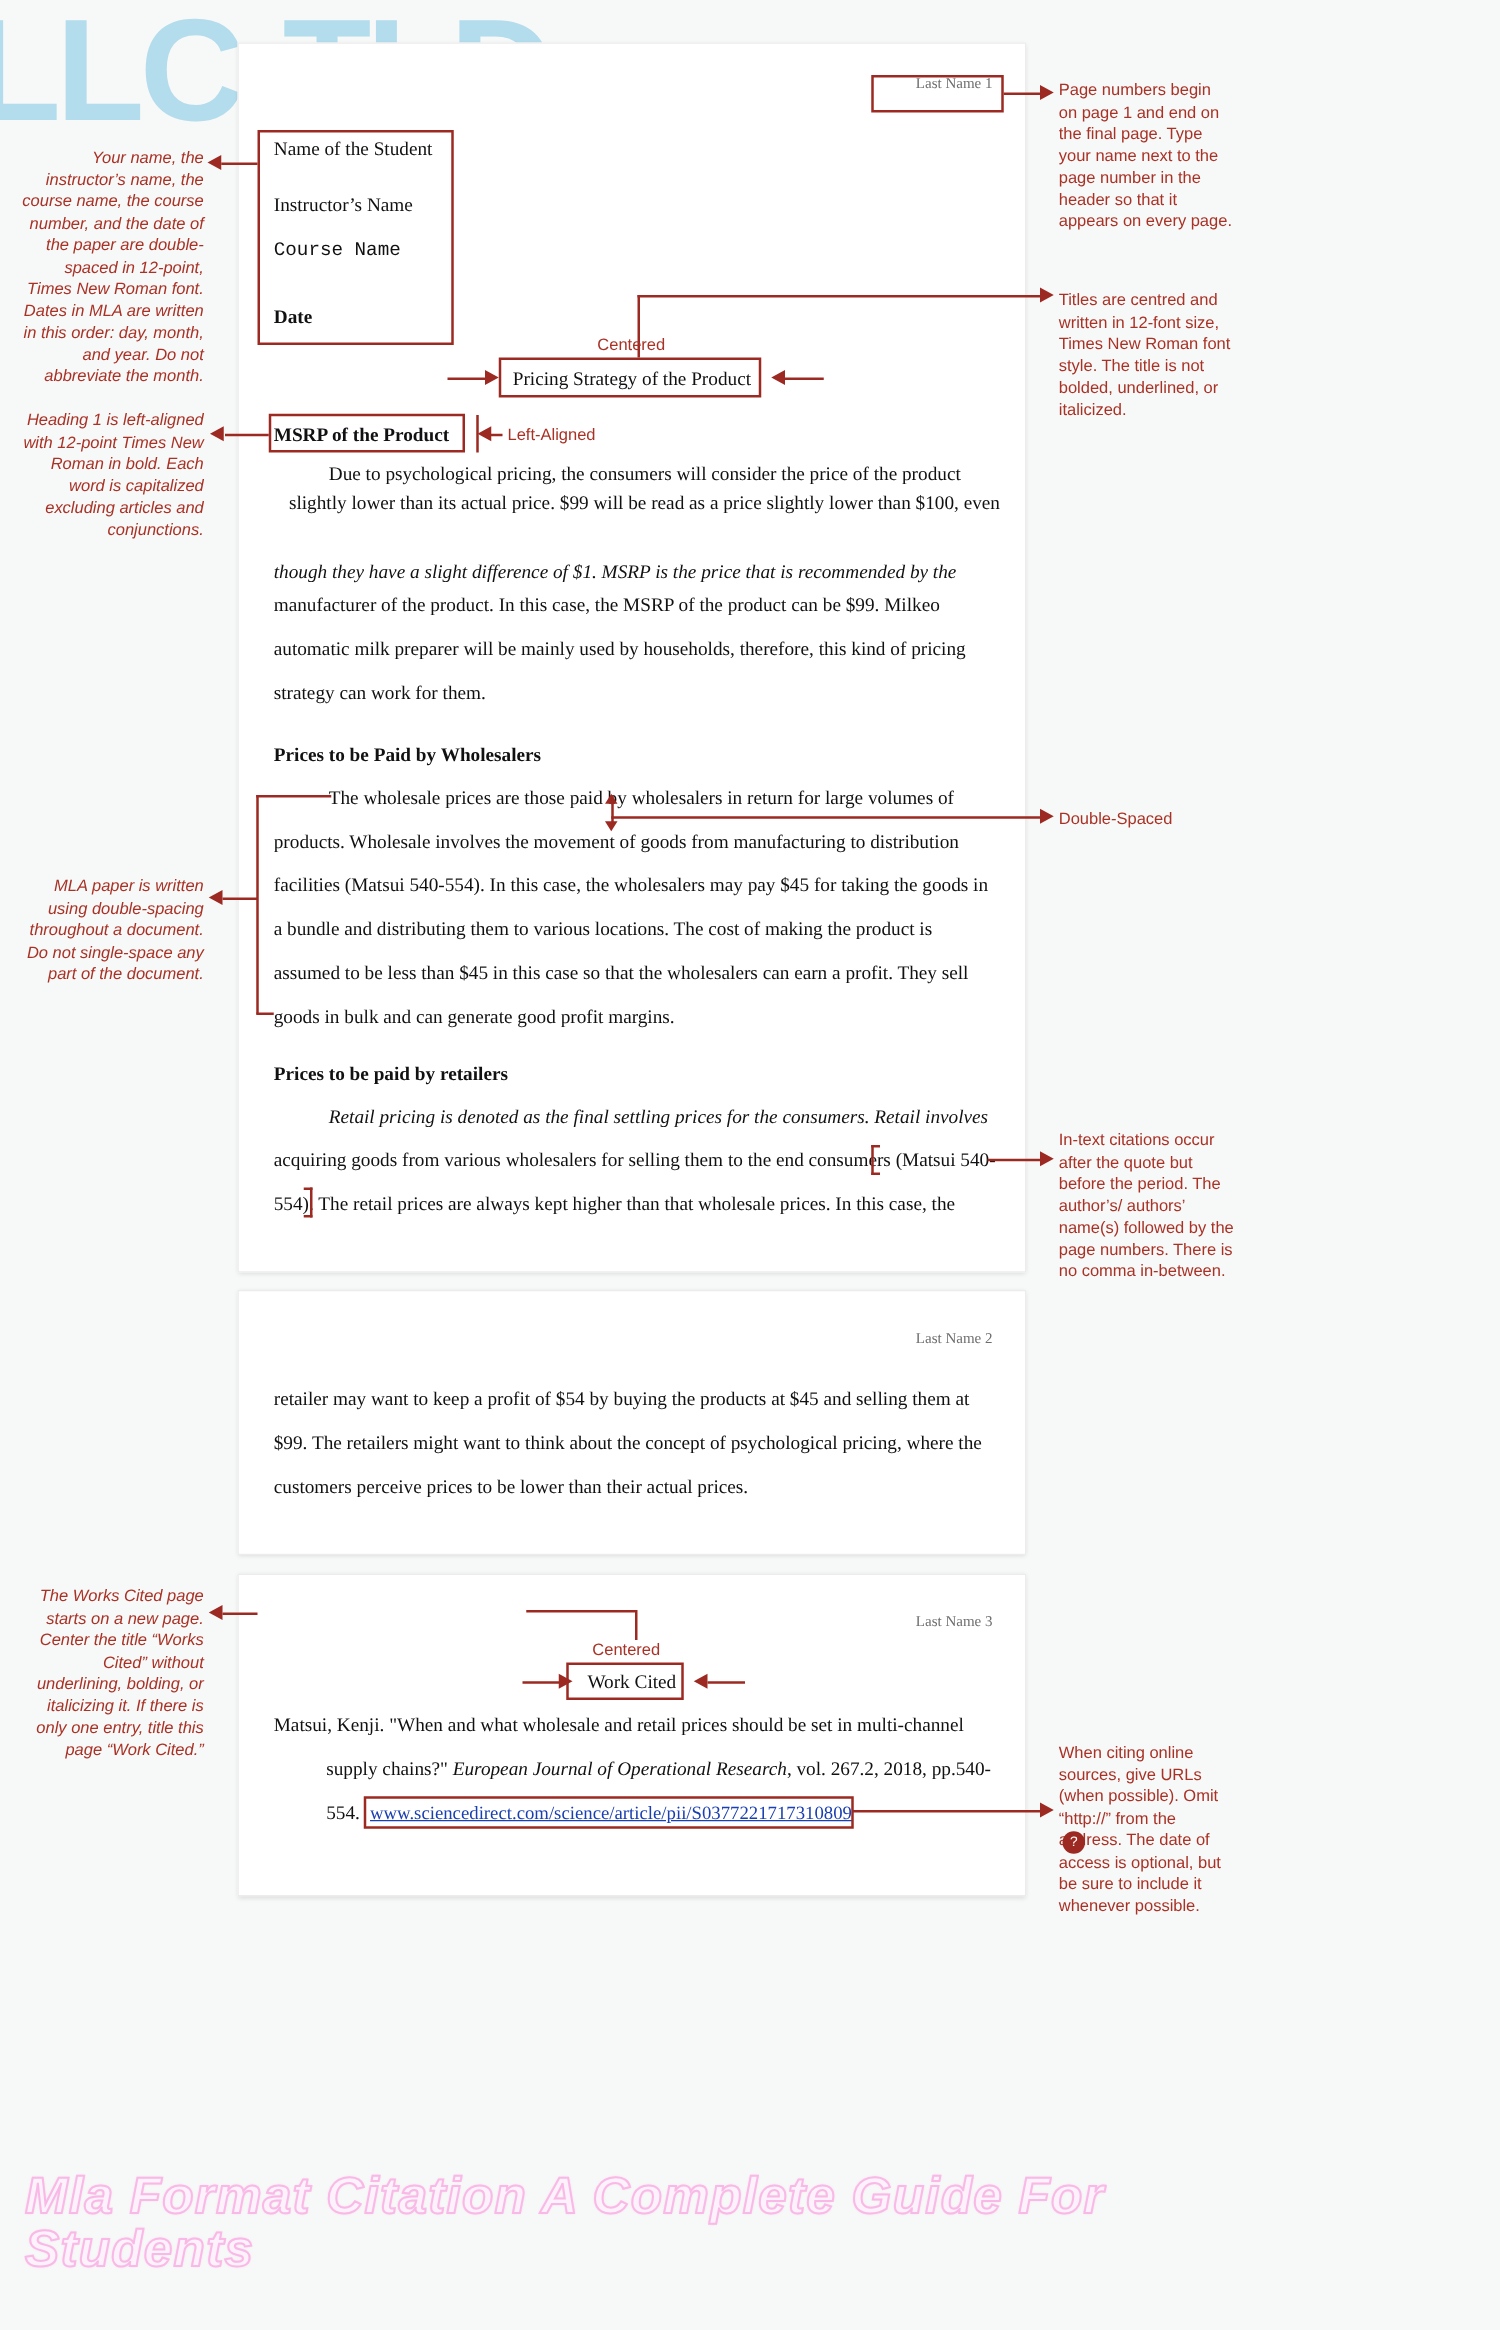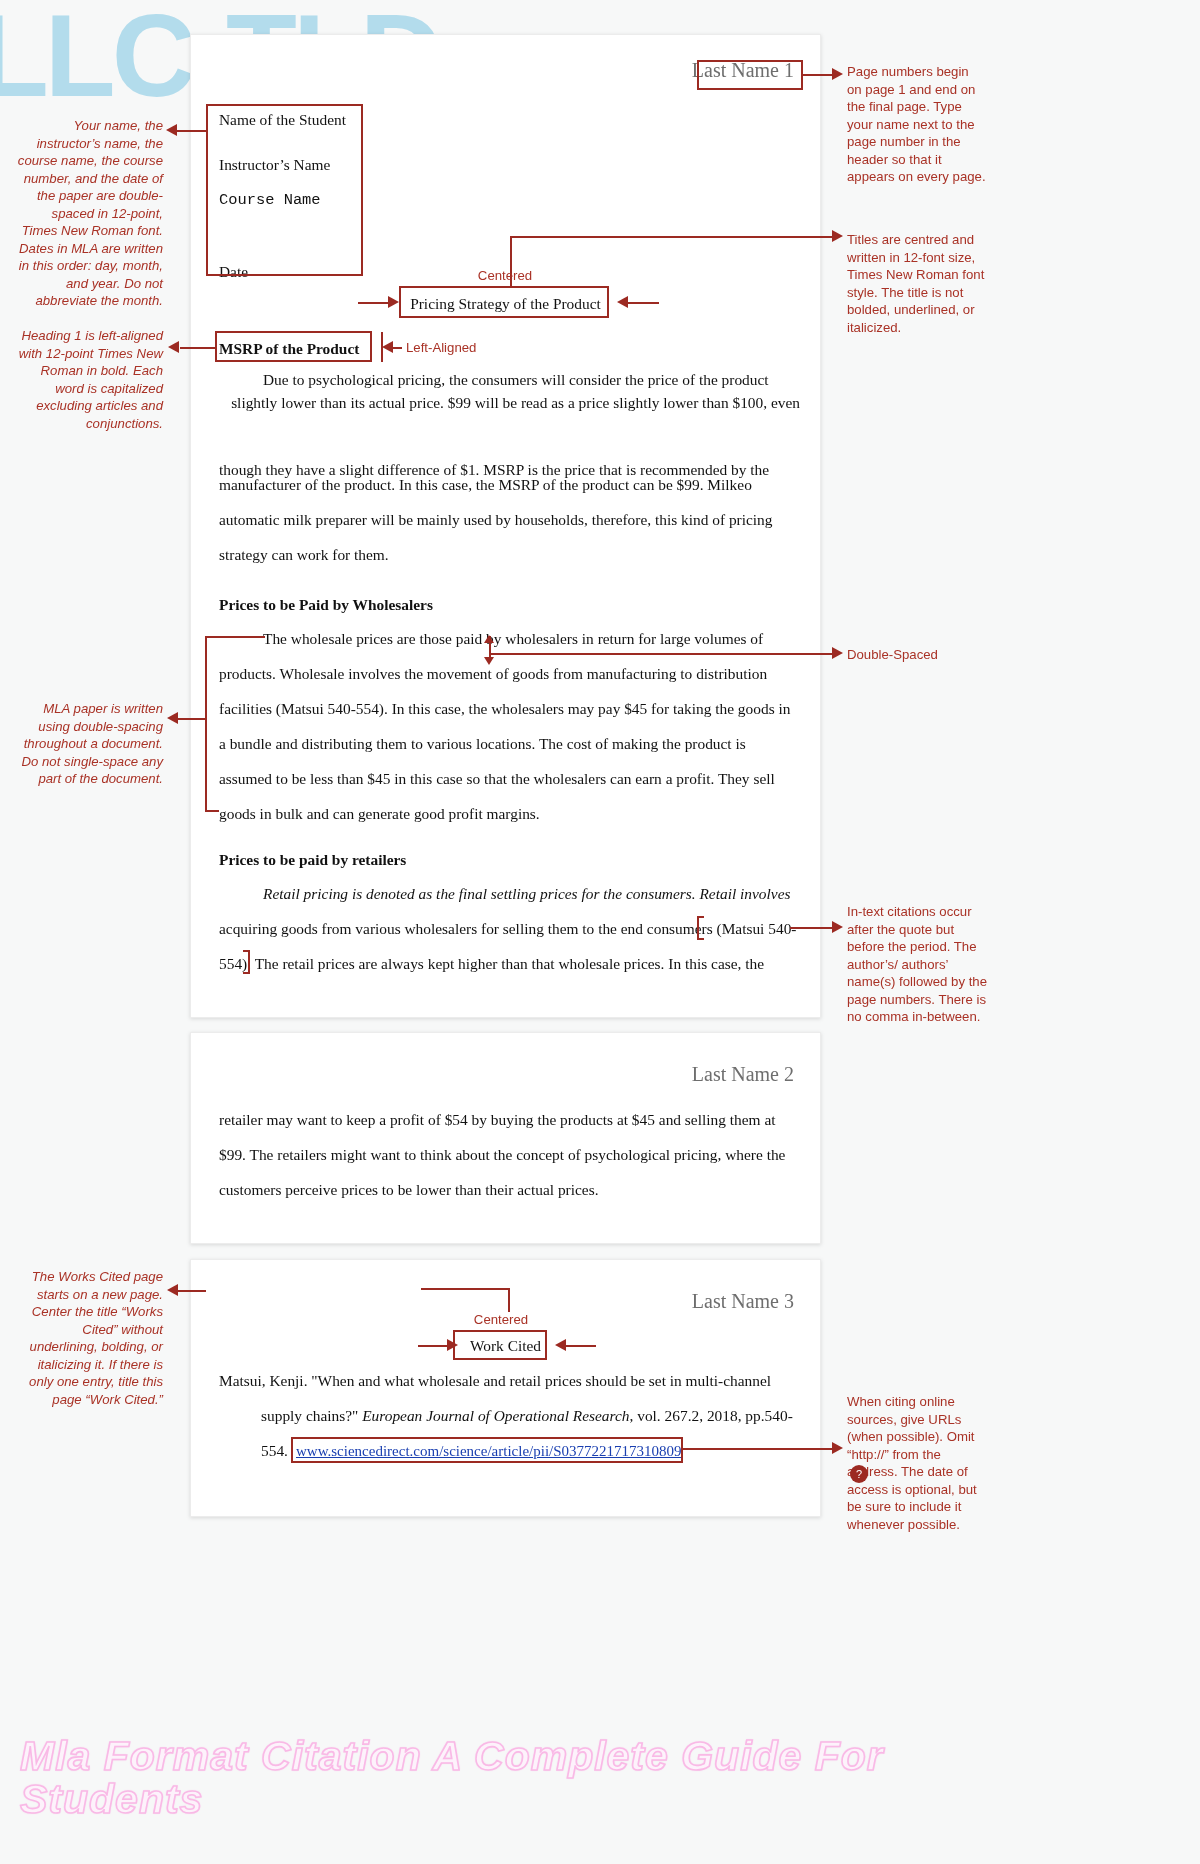--- a/index.html
+++ b/index.html
@@ -39,21 +39,21 @@
   #page3 { left:190px; top:1259px; width:631px; height:258px; }
 
   
   .doc {
     font-family:"Liberation Serif", "DejaVu Serif", serif;
     color:#000; font-size:15.5px;
   }
   .hdr-page {
     position:absolute; right:26px;
     font-family:"Liberation Serif", serif;
-    font-size:20px; color:#6e6e6e;
+    font-size:12px; color:#6e6e6e;
   }
   .line {
     position:absolute; left:28px; right:20px;
     font-family:"Liberation Serif", serif;
     font-size:15.4px; color:#111; white-space:nowrap;
   }
   .bold { font-weight:bold; }
   .ital { font-style:italic; }
   .ctr { text-align:center; left:0; right:0; }
   .ind { text-indent:44px; }
@@ -108,29 +108,29 @@
 
 <div class="wm-left">LLC-TLD</div>
 <div class="wm-bottom">Mla Format Citation A Complete Guide For Students</div>
 
 <div class="sheet" id="page1">
   <div class="hdr-page" style="top:24px;">Last Name 1</div>
 
   <div class="line doc" style="top:76px;">Name of the Student</div>
   <div class="line doc" style="top:121px;">Instructor’s Name</div>
   <div class="line doc" style="top:156px;font-family:Liberation Mono, monospace;">Course Name</div>
-  <div class="line doc" style="top:228px;">Date</div>
+  <div class="line doc" style="top:210px;font-weight:bold;">Date</div>
 
   <div class="line doc ctr" style="top:260px;">Pricing Strategy of the Product</div>
 
   <div class="line doc bold" style="top:305px;">MSRP of the Product</div>
 
   <div class="line doc ind" style="top:336px;">Due to psychological pricing, the consumers will consider the price of the product</div>
   <div class="line doc" style="top:359px;text-align:right;">slightly lower than its actual price. $99 will be read as a price slightly lower than $100, even</div>
-  <div class="line doc" style="top:426px;">though they have a slight difference of $1. MSRP is the price that is recommended by the</div>
+  <div class="line doc" style="top:414px;font-style:italic;">though they have a slight difference of $1. MSRP is the price that is recommended by the</div>
   <div class="line doc" style="top:441px;">manufacturer of the product. In this case, the MSRP of the product can be $99. Milkeo</div>
   <div class="line doc" style="top:476px;">automatic milk preparer will be mainly used by households, therefore, this kind of pricing</div>
   <div class="line doc" style="top:511px;">strategy can work for them.</div>
 
   <div class="line doc bold" style="top:561px;">Prices to be Paid by Wholesalers</div>
 
   <div class="line doc ind" style="top:595px;">The wholesale prices are those paid by wholesalers in return for large volumes of</div>
   <div class="line doc" style="top:630px;">products. Wholesale involves the movement of goods from manufacturing to distribution</div>
   <div class="line doc" style="top:665px;">facilities (Matsui 540-554). In this case, the wholesalers may pay $45 for taking the goods in</div>
   <div class="line doc" style="top:700px;">a bundle and distributing them to various locations. The cost of making the product is</div>

